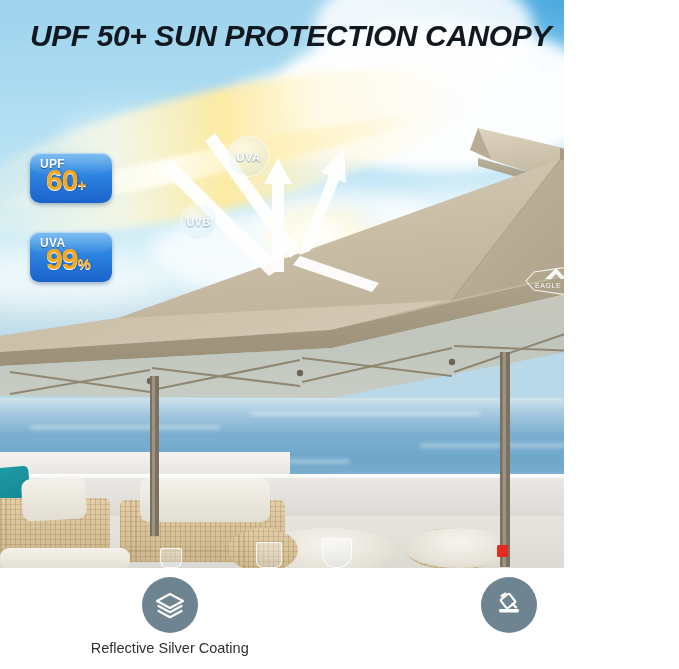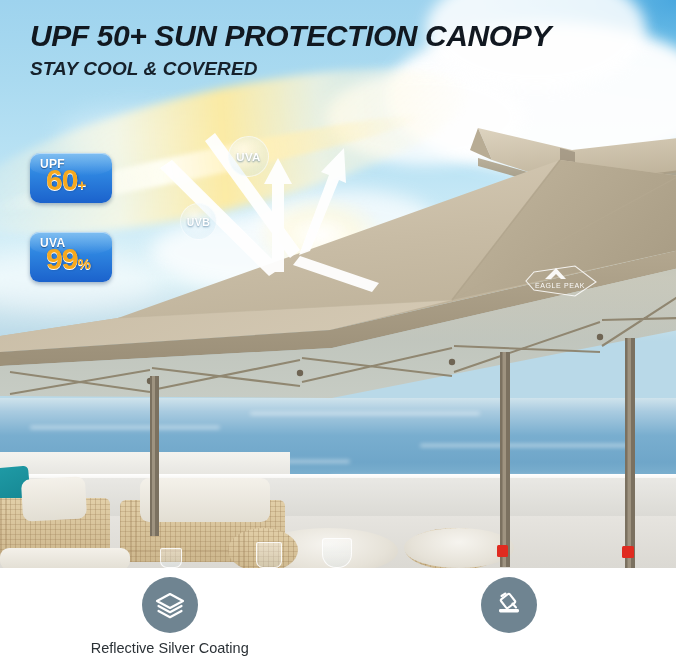--- a/index.html
+++ b/index.html
@@ -13,21 +13,21 @@
   #page {
     position:relative;
     width:679px; height:669px;
     background:#ffffff;
     overflow:hidden;
   }
 
   
   #hero {
     position:absolute; left:0; top:0;
-    width:676px; height:568px;
+    width:564px; height:568px;
     overflow:hidden;
     background:linear-gradient(180deg,
         #9ed3ee 0%,
         #aadaf0 14%,
         #b9e2f4 28%,
         #cfecf7 40%,
         #dff3f8 49%,
         #cfe6ef 54%,
         #b9d9e8 60%);
   }
@@ -388,21 +388,20 @@
 
         <polygon points="272,272 284,272 284,184 292,184 278,158 264,184 272,184"></polygon>
 
         <polygon points="299,255 310,251 339,180 346,183 344,148 321,172 329,175"></polygon>
 
         <polygon points="300,256 293,265 372,292 379,283"></polygon>
       </g>
     </svg>
 
     <div class="headline">UPF 50+ SUN PROTECTION CANOPY</div>
-    <div class="subhead">STAY COOL &amp; COVERED</div>
 
     <div class="badge badge-upf">
       <span class="badge-label">UPF</span>
       <span class="badge-value"><span>60</span><span class="badge-suffix">+</span></span>
     </div>
 
     <div class="badge badge-uva">
       <span class="badge-label">UVA</span>
       <span class="badge-value"><span>99</span><span class="badge-suffix">%</span></span>
     </div>

